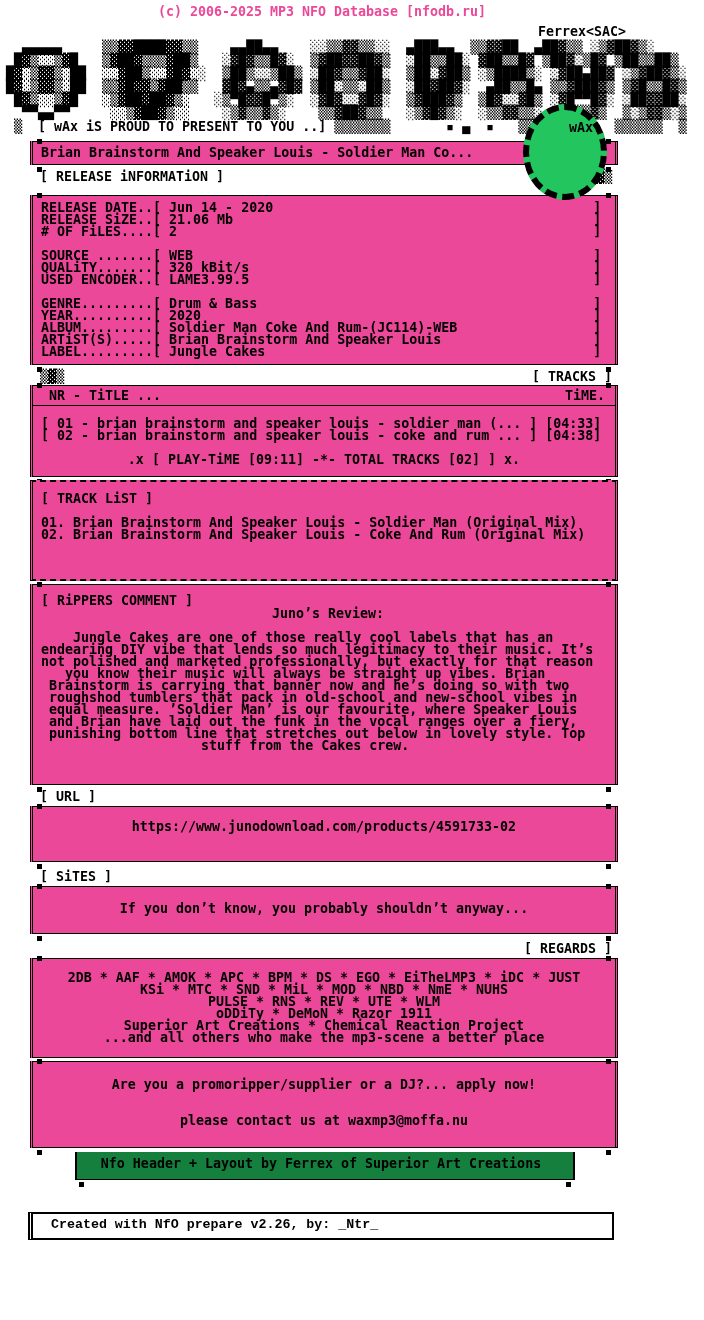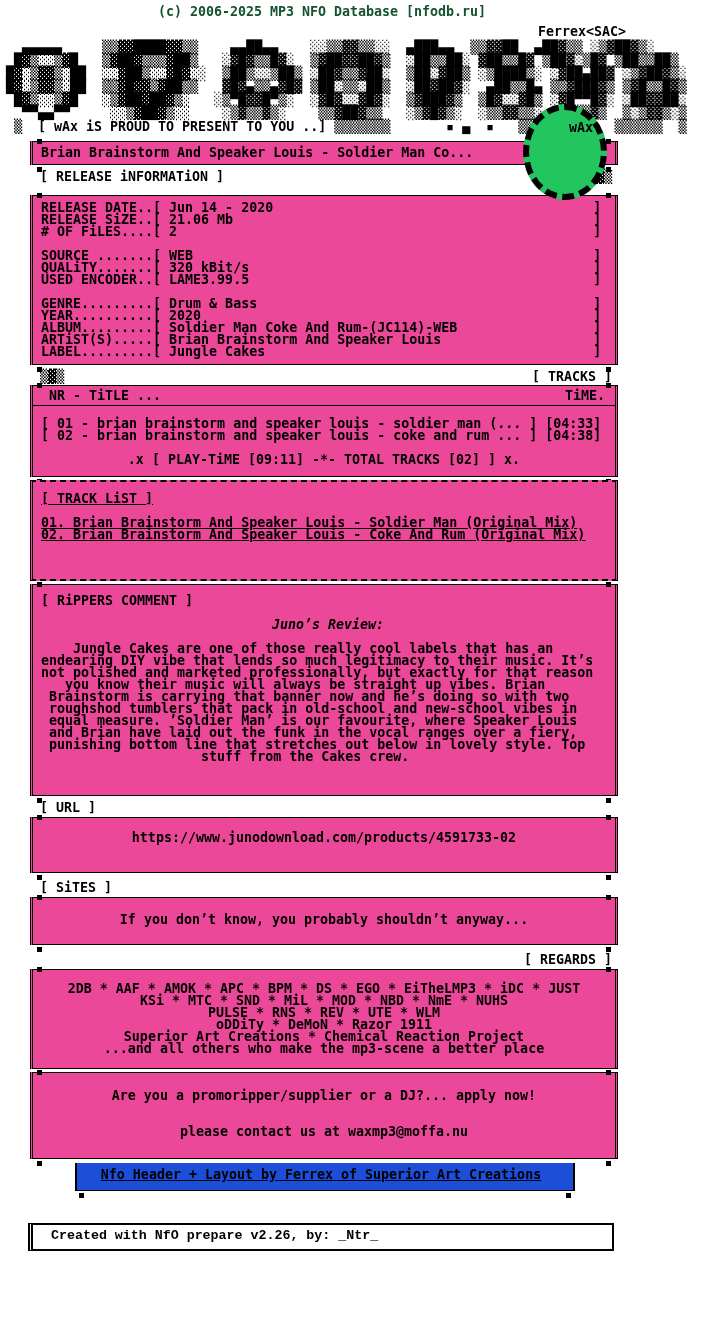--- a/index.html
+++ b/index.html
@@ -25,49 +25,49 @@
   .titlebox{margin-top:8px;padding:5px 0 5px 8px;}
   .sech{display:flex;justify-content:space-between;box-sizing:border-box;
         margin:5px 0 0 40px;width:572px;line-height:13px;}
   .sech.right{justify-content:flex-end;}
   .infobox{margin-top:12px;padding:6px 0 6px 8px;}
   .tracksbox{margin-top:2px;}
   .nrrow{display:flex;justify-content:space-between;padding:4px 10px 3px 16px;
          border-bottom:1px solid #000;}
   .trows{padding:12px 0 0 8px;}
   .ptime{text-align:center;padding:12px 0 10px 0;}
-  .listbox{margin-top:3px;padding:11px 0 38px 8px;text-decoration:underline;}
+  .listbox{margin-top:3px;padding:11px 0 38px 8px;}
   .listbox .items{margin-top:12px;}
   .commentbox{margin-top:3px;padding:10px 0 32px 8px;}
   .center{text-align:center;}
-  .rtitle{margin-top:12px;font-style:italic;}
+  .rtitle{margin-top:1px;}
   .review{margin-top:12px;}
   .urlbox{margin-top:3px;padding:14px 0 28px 0;}
   .sitesbox{margin-top:3px;padding:16px 0 18px 0;}
   .regardsbox{margin-top:3px;padding:13px 0 13px 0;}
   .centerpre{text-align:center;}
   .contactbox{margin-top:3px;padding:17px 0 20px 0;}
   .contactbox .gap{height:24px;}
   .footerbox{position:relative;box-sizing:border-box;margin:4px 0 0 75px;width:500px;
              border-left:2px solid #000;border-right:2px solid #000;border-bottom:1px solid #000;
-             padding:6px 8px 9px 0;text-align:center;background:#1d4ed8;text-decoration:underline;}
+             padding:6px 8px 9px 0;text-align:center;background:#15803d;}
   .footerbox .bcap::before{left:2px;} .footerbox .bcap::after{right:2px;}
   .createdbox{box-sizing:border-box;margin:32px 0 0 28px;width:586px;
               border:2px solid #000;border-left:5px double #000;padding:5px 0 7px 18px;font-family:Liberation Mono, monospace;}
   .bubble{position:absolute;left:523px;top:104px;width:72px;height:72px;
           border:6px dashed #000;border-radius:50%;background:#22c55e;z-index:4;
           display:flex;justify-content:flex-end;align-items:flex-start;padding-top:12px;
           box-sizing:content-box;}
 </style>
 </head>
 <body>
 
 <div class="page">
 
-  <div class="red" style="color: #14532d;">(c) 2006-2025 MP3 NFO Database [nfodb.ru]</div>
+  <div class="red" style="color: #ec4899;">(c) 2006-2025 MP3 NFO Database [nfodb.ru]</div>
   <div class="ferrex">Ferrex&lt;SAC&gt;</div>
 
   <pre class="art">  ▄▄▄▄▄     ▒▒▓▓████▓▓▒▒    ▄▄██▄▄    ░░▒▒▓▓▒▒░░  ▄███▄▄  ▒▒▓▓██  ▄██▓▒▒ ░▒▓██▓▒░
  █▓▒░░▒▓█   ▒▓██▓▒▒▒▓██▒   ░▓█▓▒▒█▓░  ▒▓██▓▓██▓▒  ░██▒▒██░ ▓██▒▒█▓ ▒██▓░▒█▓ ▒██▒▒██▒
 █▓░▒▓▓▒░██  ░░▓██▒░░▓█▓░░  ▒██▒░░▒██▒ ░██▓▒▒▓██░  ▒██░▓██▒ ░▒████▒░ ░▓██▄██▓ ░▒▓██▓▒░
 █▓░▒▓▓▒░██  ▒▒▓█▓▓▒▓██▒▒   ▓█▓▄▒▒▄▓█▓ ▒██░▒▒░██▒  ░██▓██▓░  ▄██▒▒█▄ ▒▒▓███▓▒ ▒▓█▒▒█▓▒
  █▓▒░░▒▓█   ░▒▓██▓██▓▒░   ░▒▀█▓▓█▀▒░  ░▓█▓░░▓█▓░  ▒▓███▓▒  ▒█▓░░▓█▒ ░▓█▀▀█▓░ ░██▓▓██░
   ▀▀▄▄▀▀     ░░▒▓██▓▒░░    ░▒▓▒▒▓▒░    ▒▒▓██▓▒▒   ░▒▓█▓▒░  ░▒▒▓▓▒▒░  ▒▓▒▒▓▒  ▒░▒▓▓▒░▒</pre>
   <pre class="present">▒  [ wAx iS PROUD TO PRESENT TO YOU ..] ▒▒▒▒▒▒▒       ▪ ▄  ▪   ▒▒▒▒▒▒ ▪    ▒▒▒▒▒▒  ▒</pre>
 

